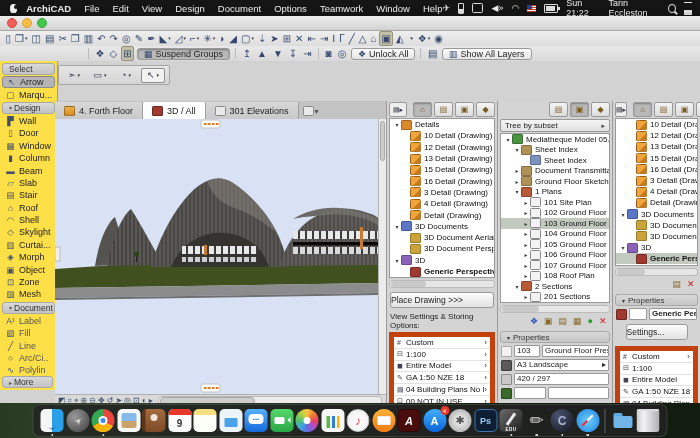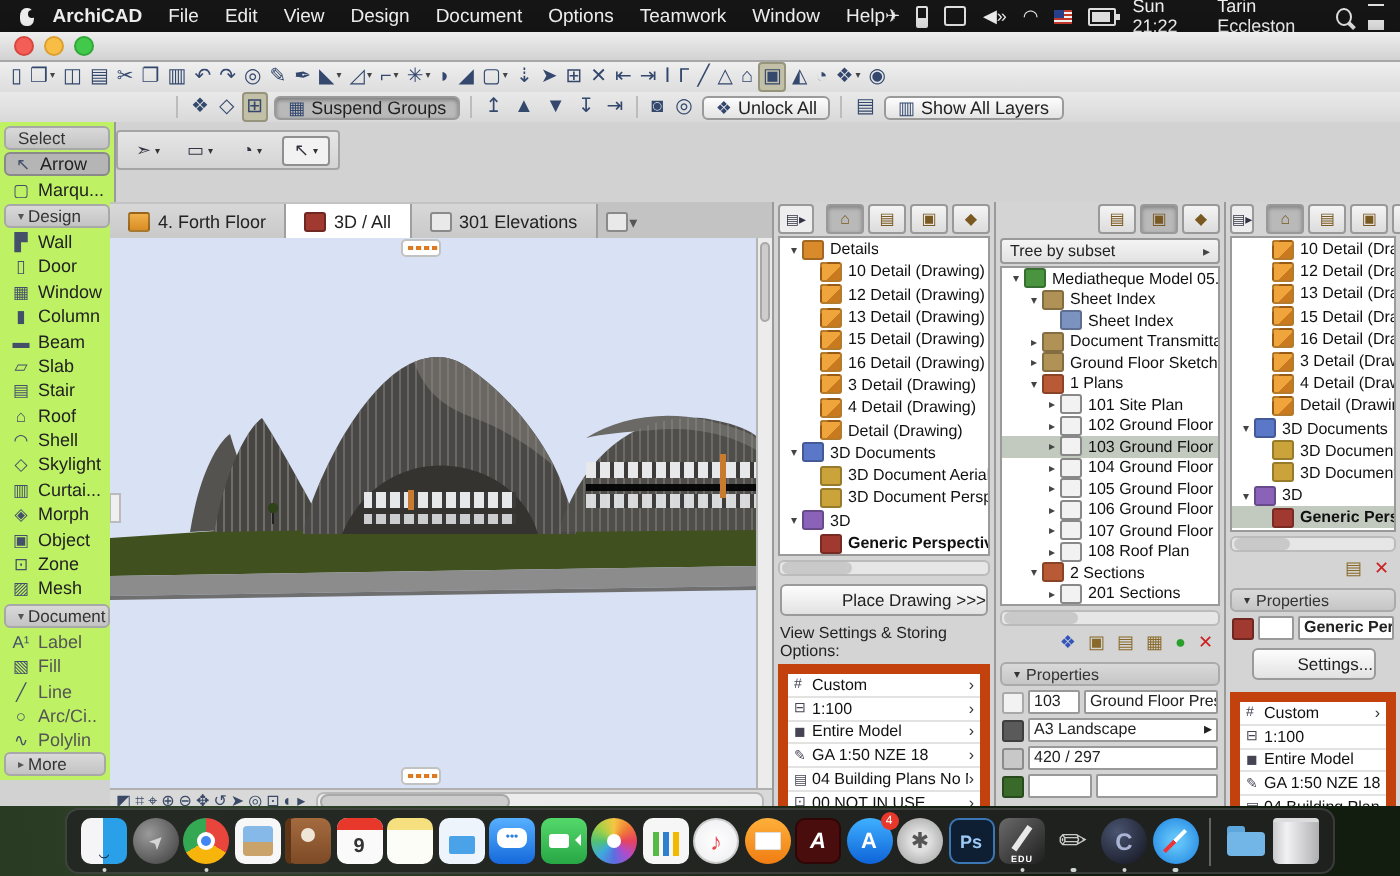--- a/index.html
+++ b/index.html
@@ -41,21 +41,21 @@
   .tbi{font-size:10px;line-height:13px;color:#34486e;padding:0 1.5px;display:inline-flex;align-items:center;}
   .tbi .dd{font-size:5px;color:#444;margin-left:1px;}
   .tbi.pressed{background:#c3c0a8;border:1px solid #97947d;border-radius:2px;}
   .tsep{width:1px;height:11px;background:#bcbcbc;margin:0 2px;}
   .tbtn{display:inline-flex;align-items:center;gap:3px;border:1px solid #9a9a9a;border-radius:3px;background:linear-gradient(#fdfdfd,#e3e3e3);font-size:9px;color:#222;padding:1px 6px;height:12px;}
   .tbtn.pressed{background:#b9b9b9;box-shadow:inset 0 1px 2px rgba(0,0,0,.35);}
   .tbtn .bic{font-size:9px;color:#34486e;}
   
   .workspace{position:absolute;left:0;top:45px;width:700px;height:342px;background:#d2d2d2;}
   
-  .toolbox{position:absolute;left:0;top:0;width:58px;height:329px;background:#bef264;border-right:1px solid #9a9a9a;padding-top:1px;box-sizing:border-box;}
+  .toolbox{position:absolute;left:0;top:0;width:58px;height:329px;background:#fde047;border-right:1px solid #9a9a9a;padding-top:1px;box-sizing:border-box;}
   .tbx-h{margin:1px 2px;height:10px;background:linear-gradient(#d9d9d9,#c3c3c3);border:1px solid #a8a8a8;border-radius:3px;font-size:8.5px;color:#333;display:flex;align-items:center;padding-left:6px;gap:2px;}
   .tbx-h .ar{font-size:6px;color:#555;}
   .tbx-h.bottom{position:absolute;bottom:1px;left:0;right:2px;}
   .tbx-i{height:12.4px;display:flex;align-items:center;gap:3px;padding-left:3px;font-size:9px;color:#222;margin:0 2px;}
   .tbx-i .ticon{width:11px;text-align:center;font-size:8.5px;color:#44506a;flex:none;}
   .tbx-i.sel{background:#b5b5b5;border:1px solid #8a8a8a;border-radius:3px;height:10.4px;}
   .tbx-i.dim{color:#555;}
   
   .minibar{position:absolute;left:58px;top:4px;height:18px;background:linear-gradient(#e6e6e6,#d4d4d4);border:1px solid #a5a5a5;border-radius:2px;display:flex;align-items:center;gap:4px;padding:0 4px;}
   .qbtn{width:22px;height:13px;display:flex;align-items:center;justify-content:center;font-size:9px;color:#334;border-radius:2px;}
@@ -105,21 +105,21 @@
   .c-cam3d{background:#caa43a;}
   .c-threed{background:#8a63b8;}
   .c-camera{background:#a03a30;}
   .c-book{background:#4a9440;}
   .c-subset{background:#b09257;}
   .c-sheet{background:#7c93c0;}
   .c-plans{background:#b85a35;}
   .c-layout{background:#f2f2f2;border-color:#888;}
   .hscroll{height:6px;margin:2px 2px 0 2px;background:#e6e6e6;border:1px solid #bbb;border-radius:3px;position:relative;}
   .hscroll .thumb{position:absolute;left:1px;top:0;bottom:0;width:34%;background:#c9c9c9;border-radius:3px;}
-  .pbtn{display:block;margin:4px auto 0 auto;border:1px solid #9a9a9a;border-radius:3px;background:linear-gradient(#fdfdfd,#e2e2e2);font-size:8.5px;color:#222;text-align:right;padding:2px 0;}
+  .pbtn{display:block;margin:4px auto 0 auto;border:1px solid #9a9a9a;border-radius:3px;background:linear-gradient(#fdfdfd,#e2e2e2);font-size:8.5px;color:#222;text-align:left;padding:2px 0;}
   .plabel{font-size:8px;color:#222;margin:4px 3px 2px 3px;}
   .vsbox{margin:0 2px;background:#fff;border:5px solid #c2410c;}
   .vsrow{display:flex;align-items:center;height:10.8px;border-bottom:1px solid #e2e2e2;padding:0 3px;font-size:8px;color:#111;overflow:hidden;white-space:nowrap;}
   .vsrow:last-child{border-bottom:none;}
   .vsrow .vicon{width:9px;font-size:7px;color:#445;flex:none;}
   .vsrow .vlabel{overflow:hidden;flex:1;}
   .vsrow .varr{margin-left:auto;color:#333;font-size:8px;flex:none;}
   .vsrow.dis{color:#a5a5a5;}
   .vsrow.dis .vicon{color:#aab;}
   .iconrow{display:flex;justify-content:flex-end;gap:3px;padding:2px 4px;}

